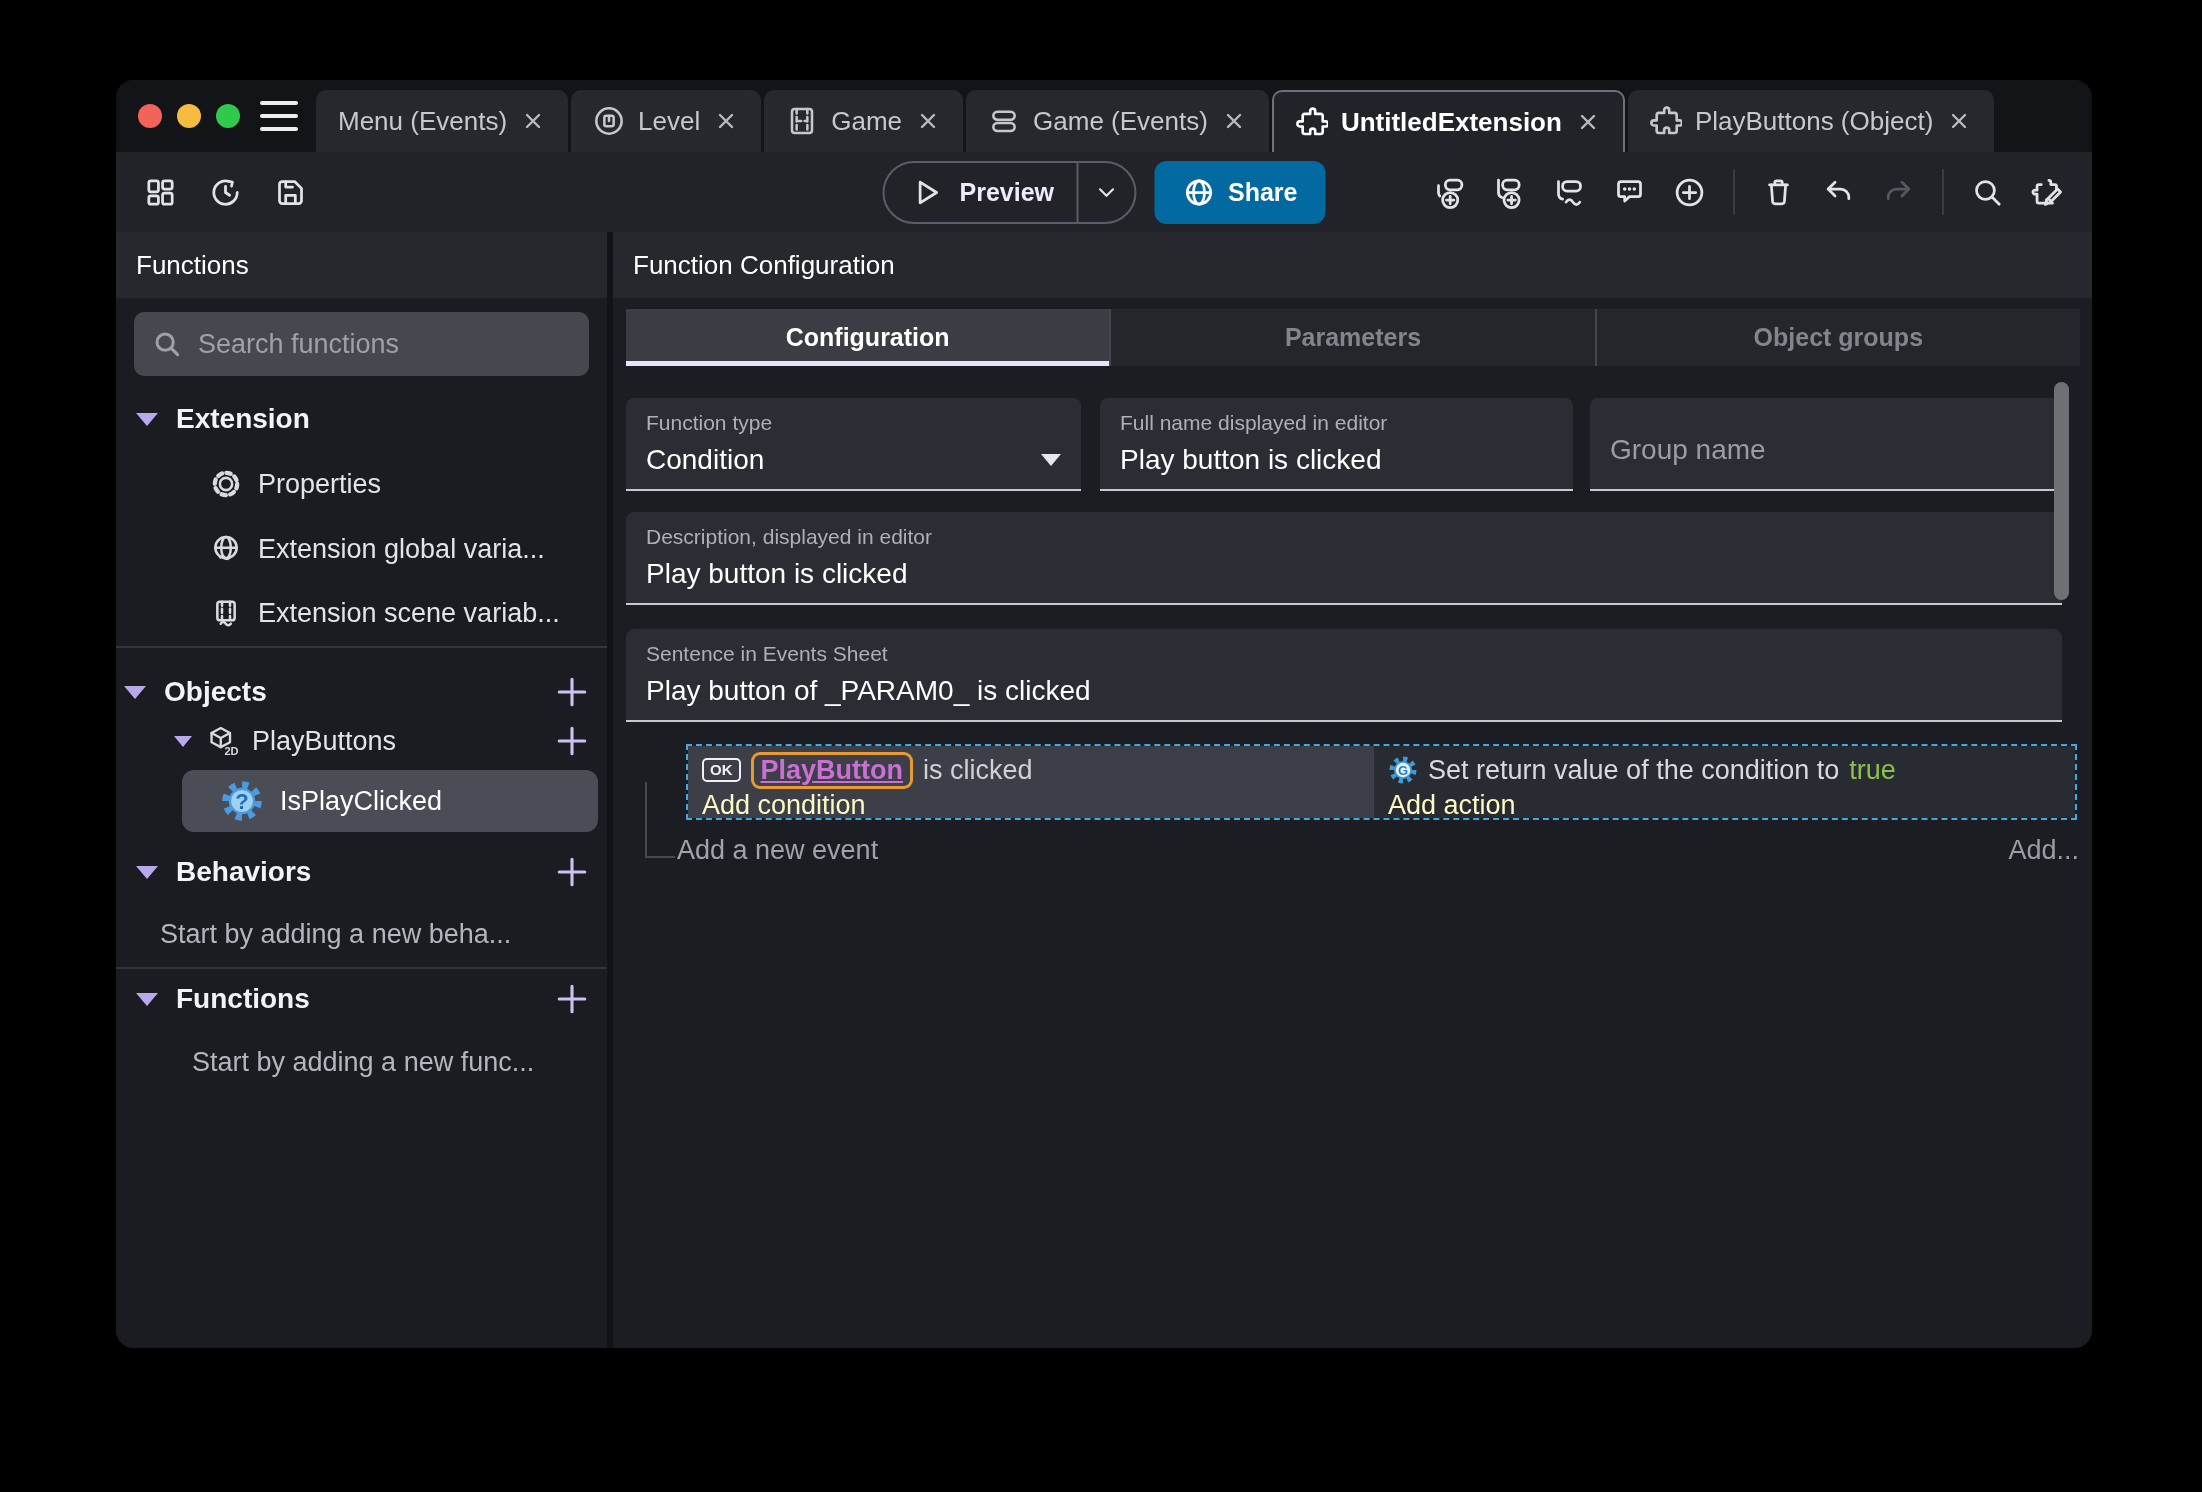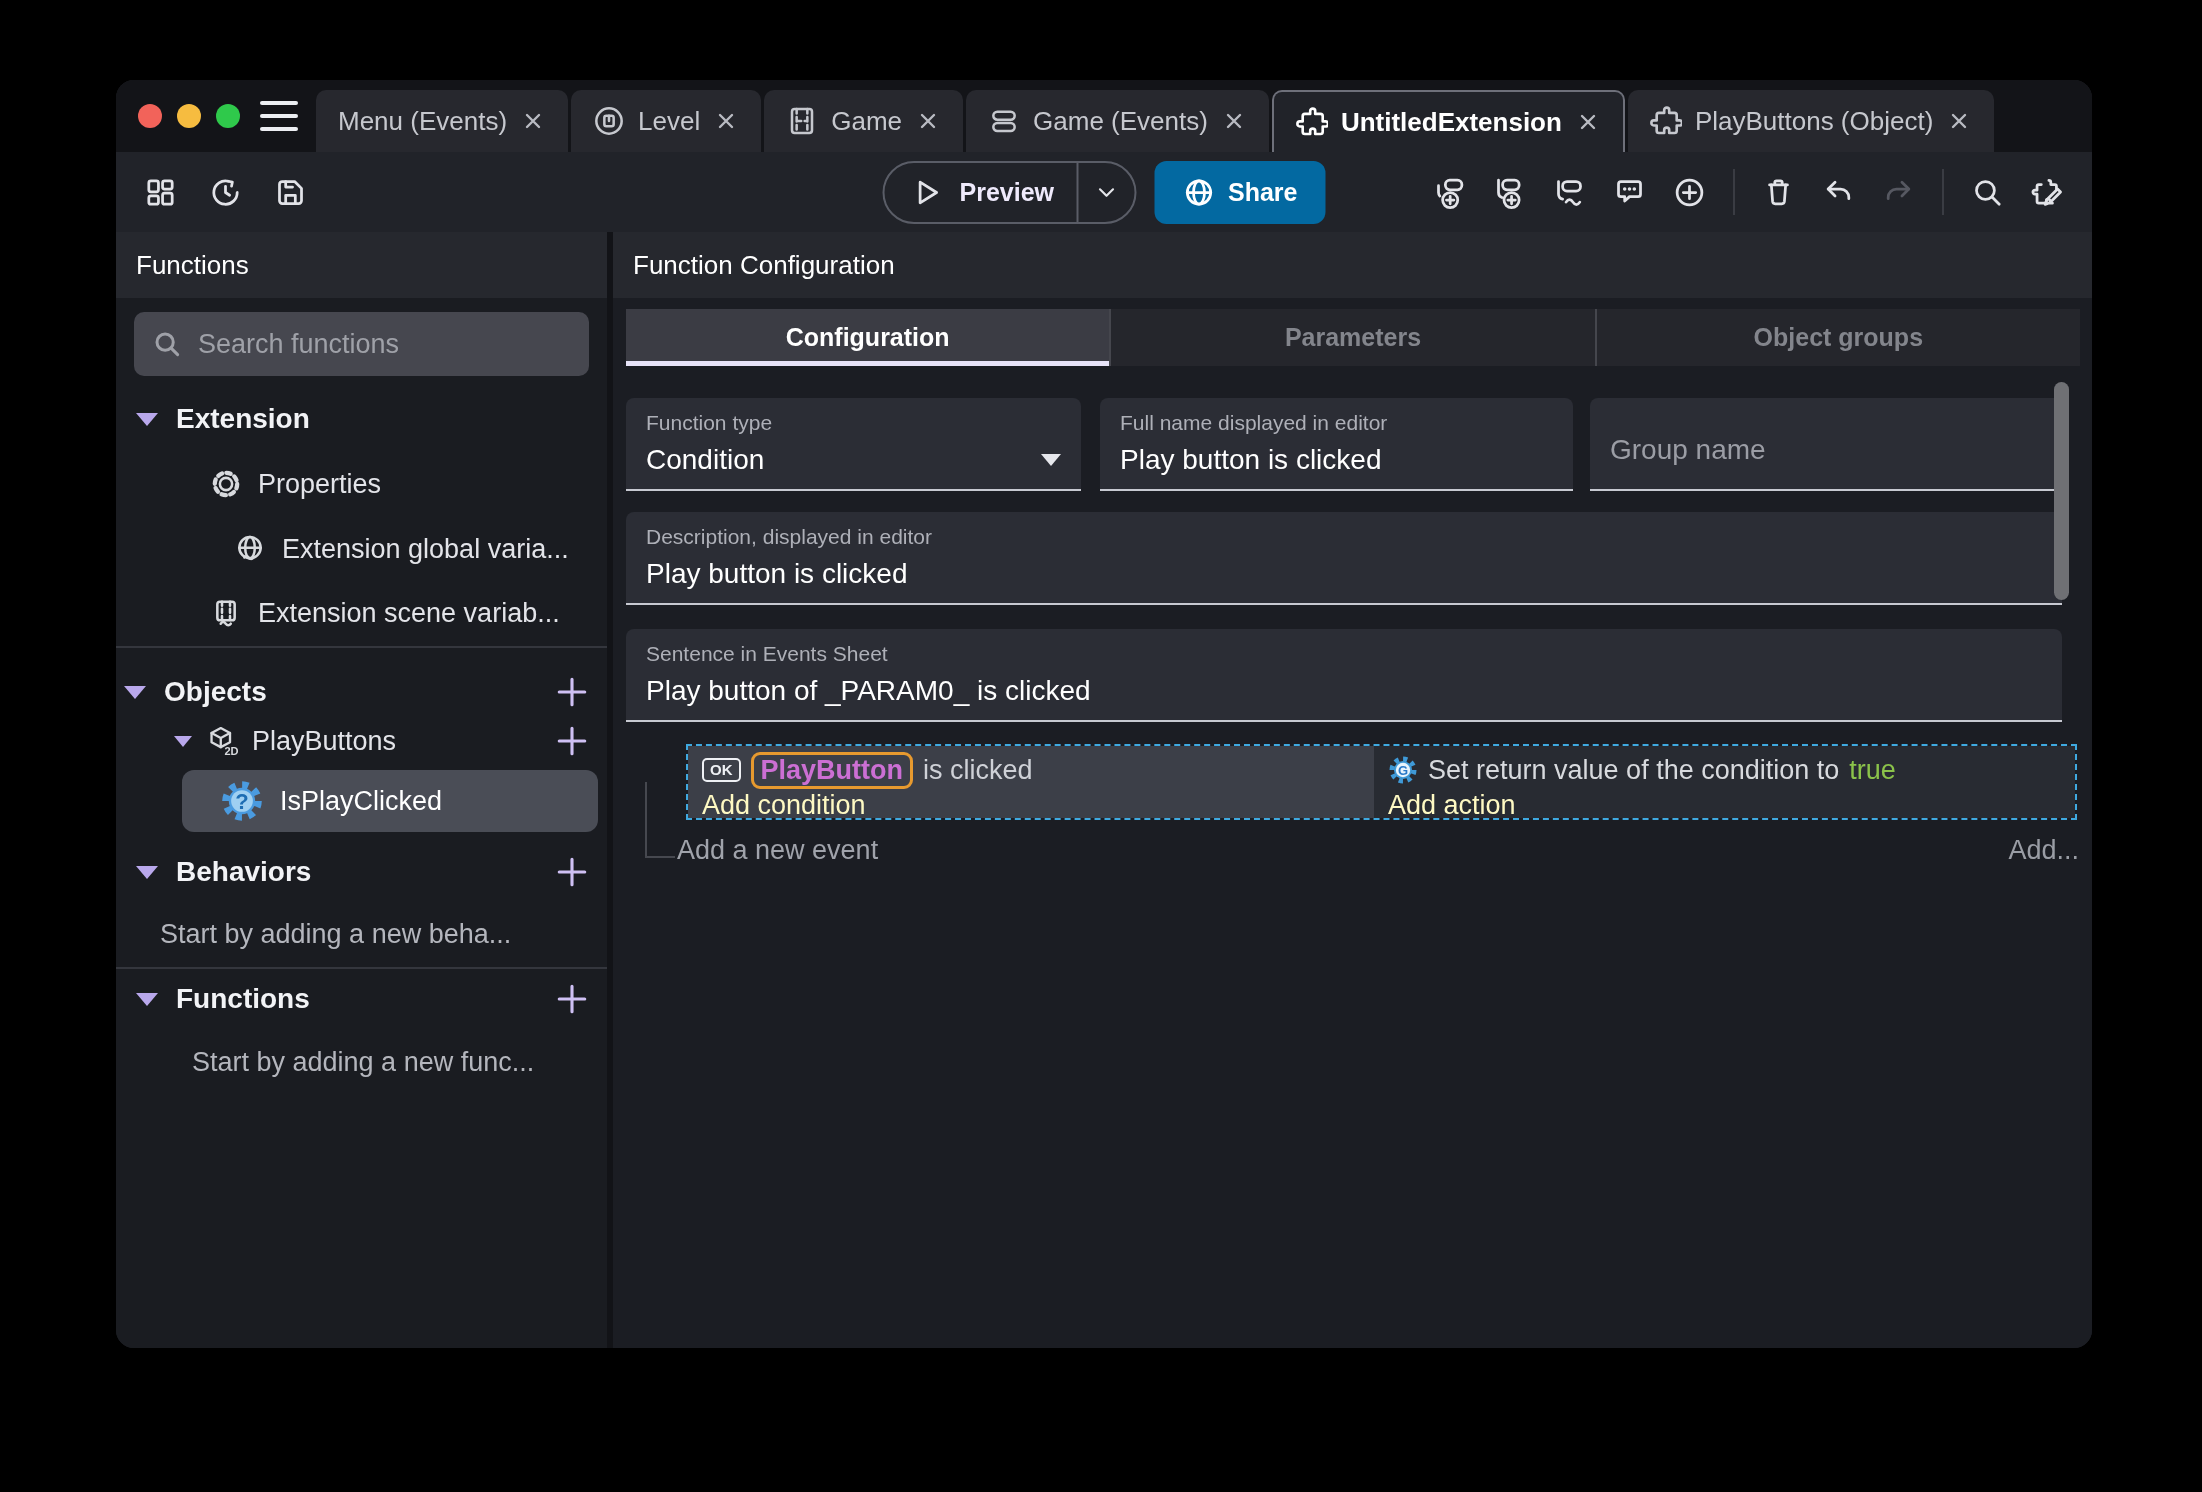--- a/index.html
+++ b/index.html
@@ -78,21 +78,21 @@
   .caret{width:0;height:0;border-left:10px solid transparent;border-right:10px solid transparent;border-top:12px solid #e6e7ec;}
   .scrollthumb{position:absolute;left:1441px;top:150px;width:15px;height:218px;background:#6f7074;border-radius:8px;}
 
   
   .event{position:absolute;left:73px;top:512px;width:1391px;height:76px;display:flex;border:2px dashed #3fa9e0;}
   .cond-cell{width:686px;background:#3c3f48;position:relative;flex:none;}
   .act-cell{flex:1;background:#282b32;position:relative;}
   .cline1{position:absolute;left:14px;top:5px;height:38px;display:flex;align-items:center;gap:10px;}
   .cline2{position:absolute;left:14px;top:44px;font-size:27px;color:#fef9c3;}
   .ok-chip{border:2px solid #eef0f4;border-radius:5px;color:#eef0f4;font-size:15px;font-weight:bold;padding:1px 6px;line-height:18px;}
-  .objbox{border:3px solid #e79a2f;border-radius:9px;padding:0 7px;font-size:27px;font-weight:bold;color:#cc6fd4;}
+  .objbox{border:3px solid #e79a2f;border-radius:9px;padding:0 7px;font-size:27px;font-weight:bold;color:#cc6fd4;text-decoration:underline;}
   .condtext{font-size:27px;color:#cfd1d7;}
   .acttext{font-size:27px;color:#d8dade;}
   .truetext{font-size:27px;color:#8bc34a;}
   .guide{position:absolute;left:32px;top:550px;width:30px;height:76px;border-left:2px solid #46484f;border-bottom:2px solid #46484f;}
   .addrow{position:absolute;left:0;right:13px;top:592px;height:52px;display:flex;align-items:center;}
   .addevent{margin-left:64px;font-size:27px;color:#a0a3ab;}
   .addmore{margin-left:auto;font-size:27px;color:#9a9da5;}
   .gear-badge{flex:none;}
 </style>
 </head>
@@ -299,21 +299,21 @@
       </div>
 
       <div class="trow" style="top:224px;padding-left:94px;gap:16px;">
         <svg class="sicon" viewBox="0 0 24 24">
               <circle cx="12" cy="12" r="4.6"></circle>
               <circle cx="12" cy="12" r="8.4" stroke-width="3.2" stroke-dasharray="3.3 3.3"></circle>
             </svg>
         <span class="item-label">Properties</span>
       </div>
 
-      <div class="trow" style="top:289px;padding-left:74px;gap:16px;margin-left:44px;">
+      <div class="trow" style="top:289px;padding-left:94px;gap:16px;">
         <svg class="sicon" viewBox="0 0 24 24">
               <circle cx="12" cy="11" r="8"></circle>
               <ellipse cx="12" cy="11" rx="3.6" ry="8"></ellipse>
               <path d="M4 11h16"></path>
               <path d="M13 19.2c1.2-1.6 2.6-1.6 3.8 0s2.6 1.6 3.8 0" transform="translate(-4 1.2) scale(0.9)"></path>
             </svg>
         <span class="item-label">Extension global varia...</span>
       </div>
 
       <div class="trow" style="top:353px;padding-left:94px;gap:16px;">

